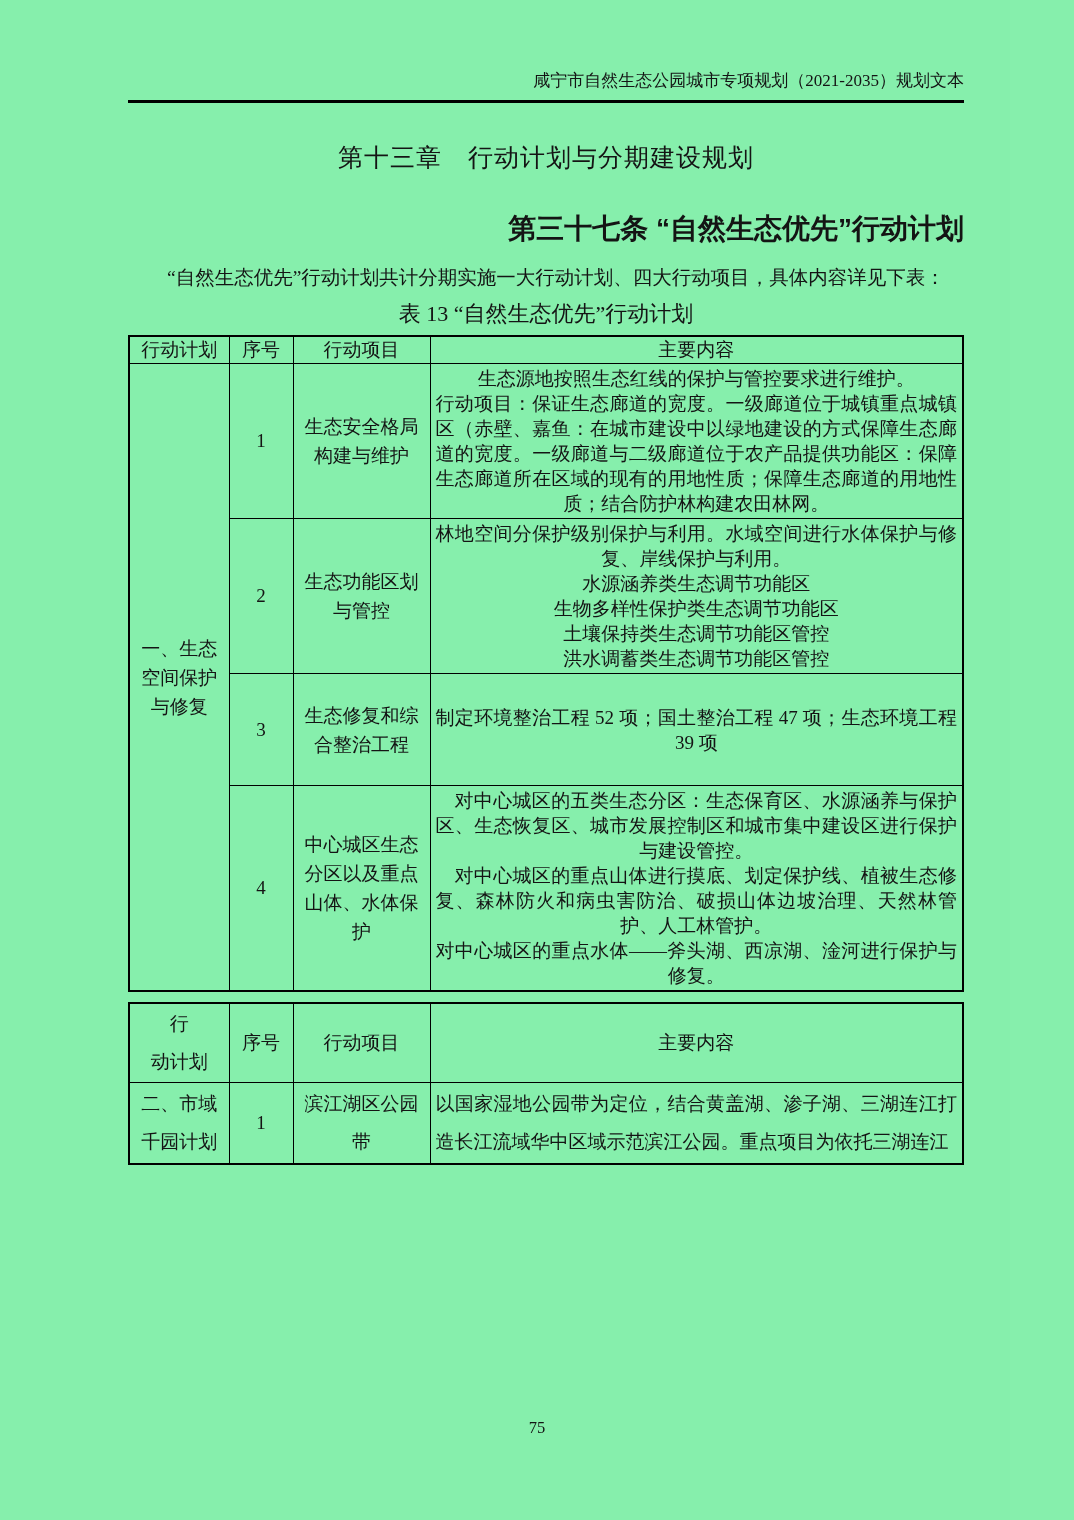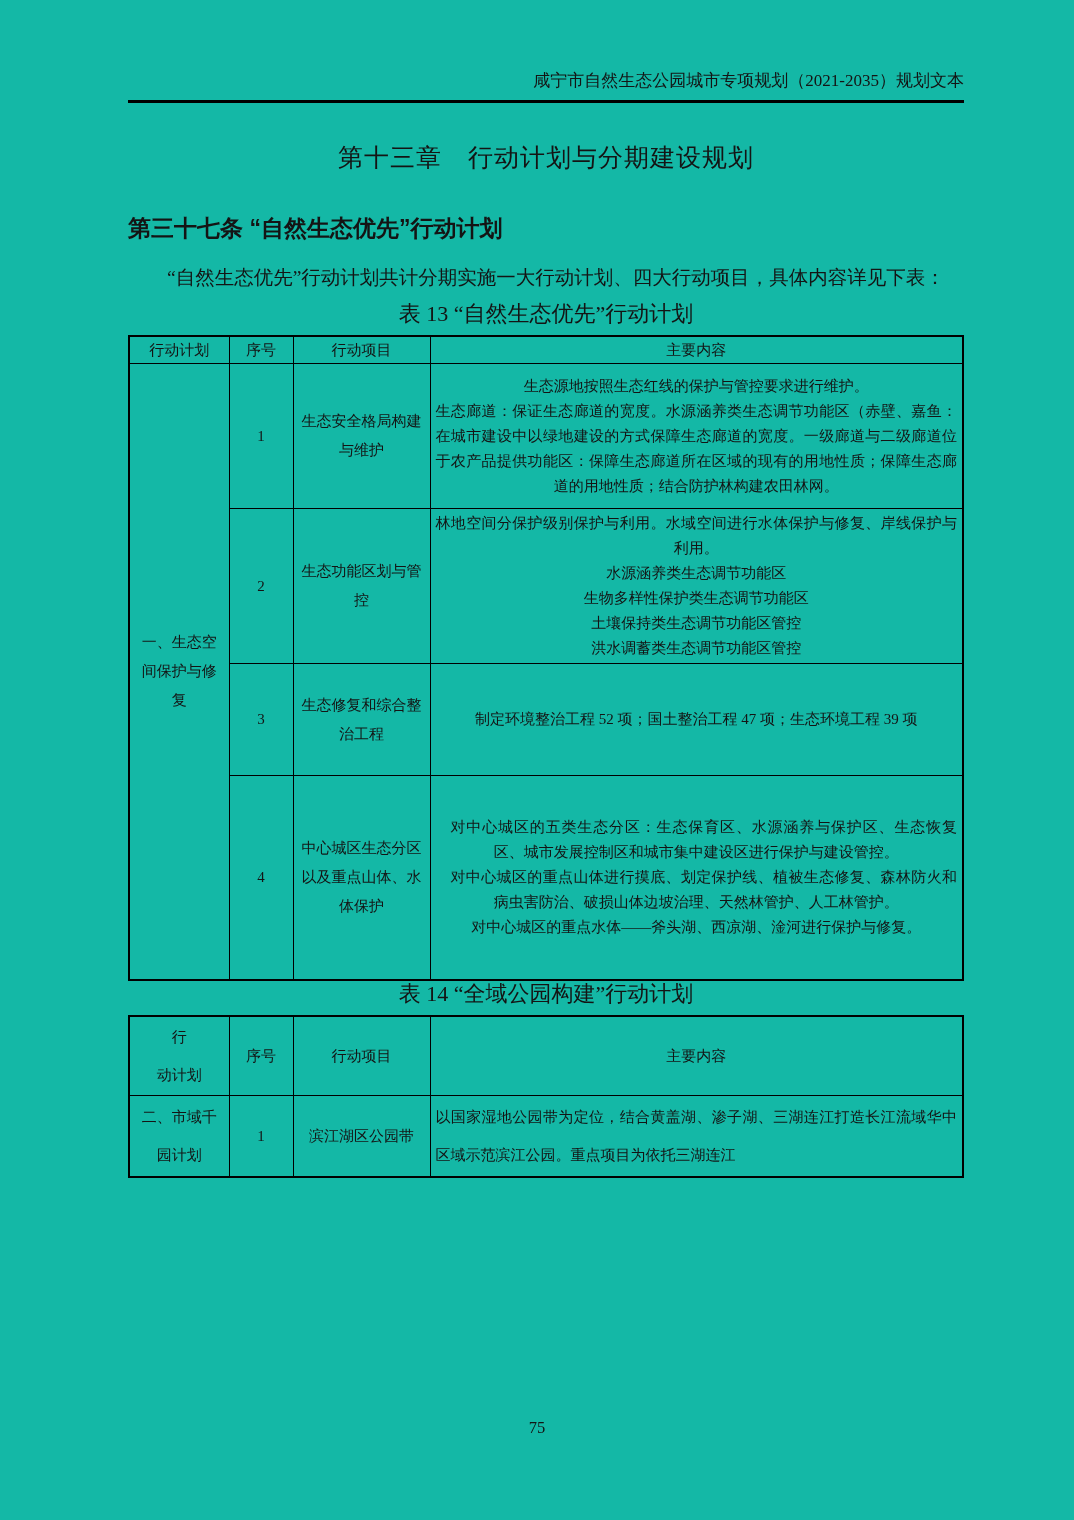--- a/index.html
+++ b/index.html
@@ -1,52 +1,53 @@
 <!DOCTYPE html>
 <html lang="zh"><head>
 <meta charset="utf-8">
 <style>
   * { margin:0; padding:0; box-sizing:border-box; }
   html,body { background:#ffffff; }
   .page {
-    width:1074px; height:1520px; background:#14b8a6; position:relative;
+    width:1074px; height:1520px; background:#86efac; position:relative;
     color:#141414; font-family:"Liberation Serif","DejaVu Serif",serif;
     overflow:hidden;
   }
   .content { padding:70px 110px 0 128px; }
 
   .doc-header {
     text-align:right; font-size:17px; line-height:22px;
     padding-bottom:8px; border-bottom:3px solid #000;
   }
 
   .chapter-title {
     margin-top:38px; text-align:center; font-size:25px; line-height:32px;
     font-weight:normal; font-family:"Liberation Sans","DejaVu Sans",sans-serif;
     letter-spacing:1px;
   }
 
   .section-heading {
-    margin-top:42px; font-size:23px; line-height:27px; font-weight:bold;
+    margin-top:42px; font-size:28px; line-height:27px; font-weight:bold;
     font-family:"Liberation Sans","DejaVu Sans",sans-serif;
+    text-align:right;
   }
   .section-heading.second { margin-top:54px; }
 
   .body-para {
     margin-top:12px; font-size:19.5px; line-height:47px;
     text-align:justify; text-indent:2em;
   }
 
   .table-caption {
     margin-top:2px; text-align:center; font-size:22px; line-height:22px;
   }
 
   table.doc-table {
     border-collapse:collapse; width:100%; table-layout:fixed;
-    border:2px solid #000; margin-top:10px; font-size:15px;
+    border:2px solid #000; margin-top:10px; font-size:19px;
   }
   .doc-table td { border:1px solid #000; vertical-align:middle; padding:2px 5px; }
   .doc-table tr.hrow td { text-align:center; height:27px; line-height:24px; padding:1px 4px; }
 
   .col-plan { width:100px; } .col-no { width:64px; }
   .col-proj { width:137px; } .col-main { width:auto; }
 
   .plan-cell { text-align:center; line-height:29px; }
   .no-cell   { text-align:center; }
   .proj-cell { text-align:center; line-height:29px; }
@@ -101,21 +102,21 @@
           <td>序号</td>
           <td>行动项目</td>
           <td>主要内容</td>
         </tr>
         <tr class="r1">
           <td class="plan-cell" rowspan="4">一、生态空间保护与修复</td>
           <td class="no-cell">1</td>
           <td class="proj-cell">生态安全格局构建与维护</td>
           <td class="content-cell">
             <p class="c">生态源地按照生态红线的保护与管控要求进行维护。</p>
-            <p class="j">生态廊道：保证生态廊道的宽度。水源涵养类生态调节功能区（赤壁、嘉鱼：在城市建设中以绿地建设的方式保障生态廊道的宽度。一级廊道与二级廊道位于农产品提供功能区：保障生态廊道所在区域的现有的用地性质；保障生态廊道的用地性质；结合防护林构建农田林网。</p>
+            <p class="j">行动项目：保证生态廊道的宽度。一级廊道位于城镇重点城镇区（赤壁、嘉鱼：在城市建设中以绿地建设的方式保障生态廊道的宽度。一级廊道与二级廊道位于农产品提供功能区：保障生态廊道所在区域的现有的用地性质；保障生态廊道的用地性质；结合防护林构建农田林网。</p>
           </td>
         </tr>
         <tr class="r2">
           <td class="no-cell">2</td>
           <td class="proj-cell">生态功能区划与管控</td>
           <td class="content-cell">
             <p class="j">林地空间分保护级别保护与利用。水域空间进行水体保护与修复、岸线保护与利用。</p>
             <p class="c">水源涵养类生态调节功能区</p>
             <p class="c">生物多样性保护类生态调节功能区</p>
             <p class="c">土壤保持类生态调节功能区管控</p>
@@ -134,21 +135,20 @@
           <td class="proj-cell">中心城区生态分区以及重点山体、水体保护</td>
           <td class="content-cell">
             <p class="j ind">对中心城区的五类生态分区：生态保育区、水源涵养与保护区、生态恢复区、城市发展控制区和城市集中建设区进行保护与建设管控。</p>
             <p class="j ind">对中心城区的重点山体进行摸底、划定保护线、植被生态修复、森林防火和病虫害防治、破损山体边坡治理、天然林管护、人工林管护。</p>
             <p class="j">对中心城区的重点水体——斧头湖、西凉湖、淦河进行保护与修复。</p>
           </td>
         </tr>
       </tbody>
     </table>
 
-    <div class="table-caption">表 14 “全域公园构建”行动计划</div>
 
     <table class="doc-table t14">
       <colgroup>
         <col class="col-plan">
           <col class="col-no">
           <col class="col-proj">
           <col class="col-main">
       </colgroup>
       <tbody>
         <tr class="hrow">

